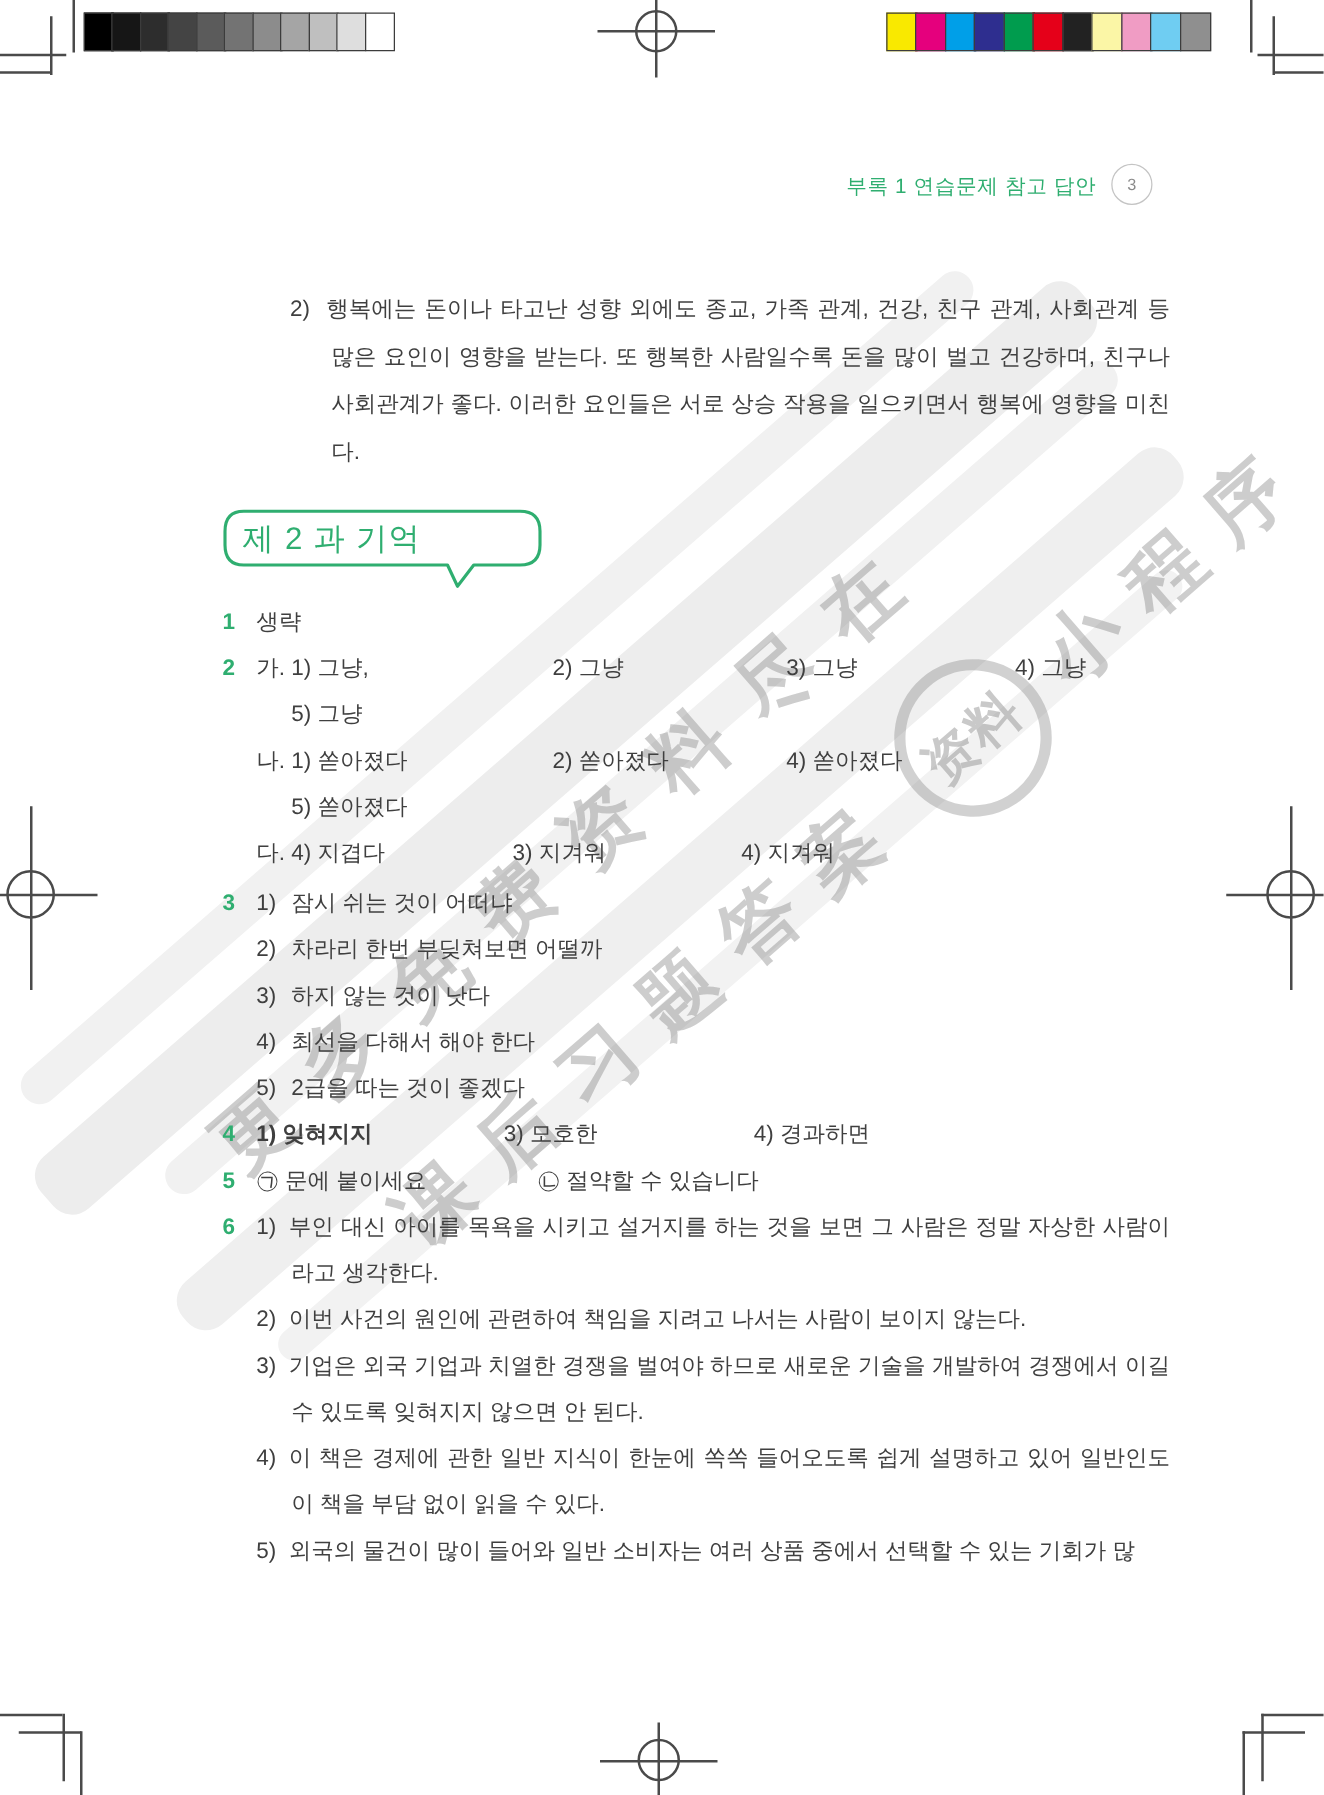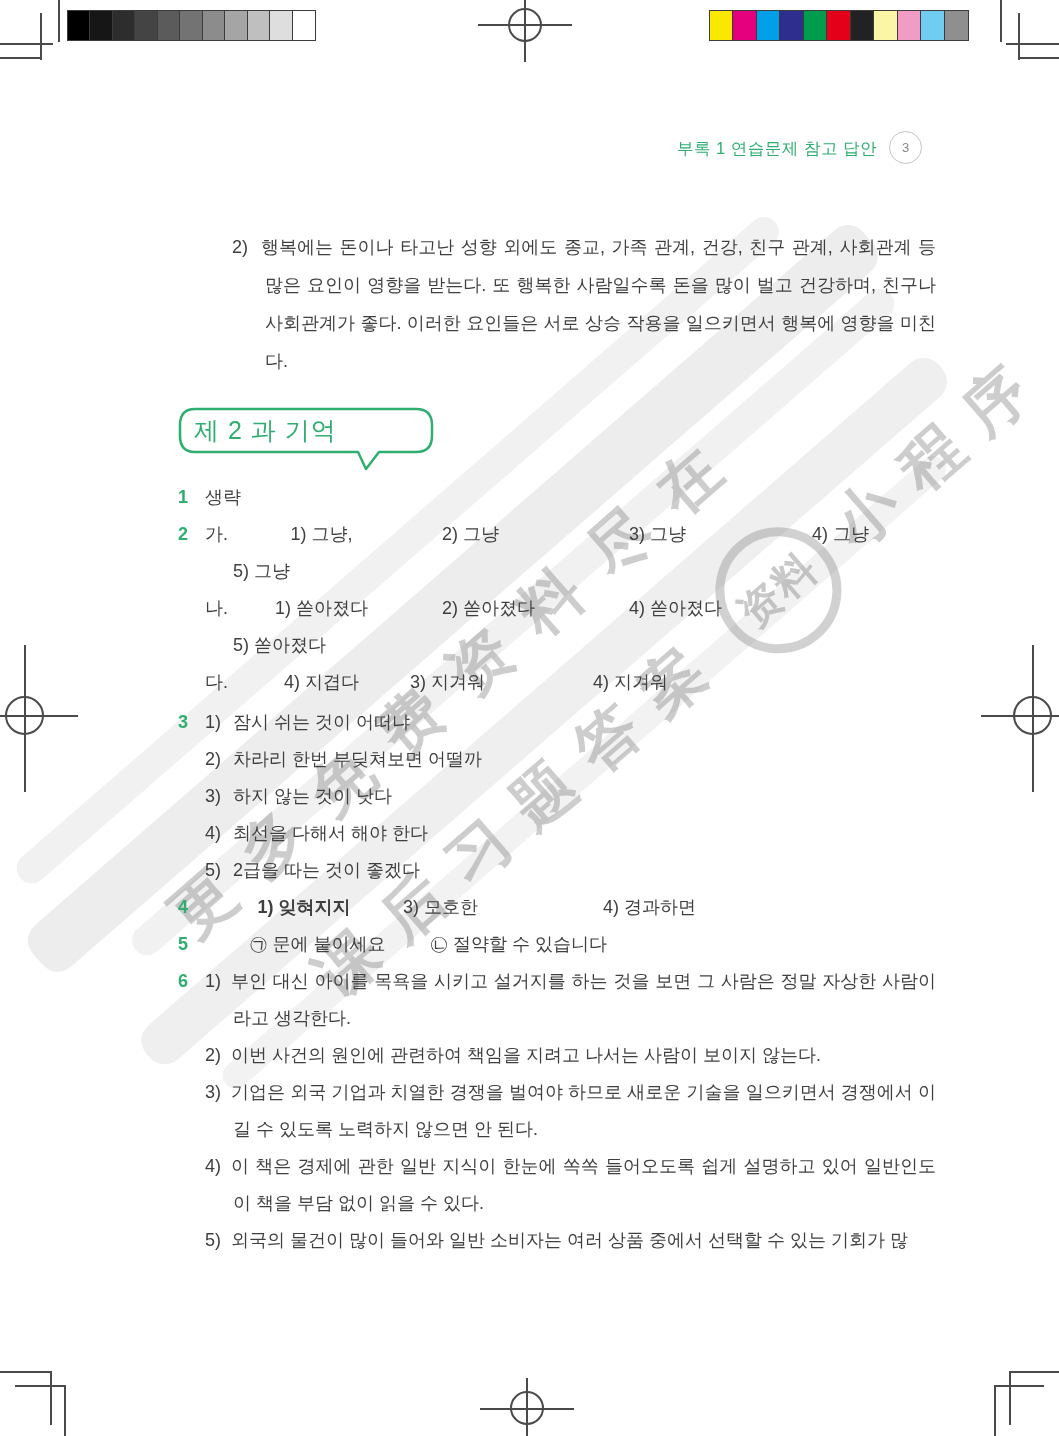--- a/index.html
+++ b/index.html
@@ -40,21 +40,21 @@
   .badge-wrap{position:relative;height:46px;margin-top:27px;width:256px;}
   .badge-wrap svg{position:absolute;left:0;top:0;overflow:visible;}
   .badge-title{position:absolute;left:16px;top:0;height:46px;display:flex;align-items:center;
     font-size:25px;color:#2fae70;letter-spacing:1px;}
   .item{display:flex;line-height:37px;}
   .item .num{width:27px;color:#2fae70;font-weight:bold;font-size:18px;flex:none;}
   .item .bd{flex:1;min-width:0;}
   .mt1{margin-top:26px;} .mt2{margin-top:3px;}
   .r4{display:flex;}
   .r4 .lb{width:28px;flex:none;}
-  .r4 .c1{width:177px;flex:none;text-align:center;} .r4 .c2{width:187px;flex:none;margin-left:32px;} .r4 .c3{width:183px;flex:none;}
+  .r4 .c1{width:177px;flex:none;} .r4 .c2{width:187px;flex:none;margin-left:32px;} .r4 .c3{width:183px;flex:none;}
   .r-cont{padding-left:28px;}
   .q4r .c1{width:198px;flex:none;font-weight:bold;} .q4r .c2{width:184px;flex:none;} .q4r .c3{width:200px;flex:none;}
   .q5r .c1{width:225px;flex:none;}
   .ln .m{margin-right:12px;}
   .para{margin:0;box-sizing:border-box;width:731px;padding-left:28px;text-indent:-28px;
     text-align:justify;line-height:37px;}
   .para .m{margin-right:10px;}
 </style>
 </head>
 <body>
@@ -232,19 +232,19 @@
         <span class="c4">㉡ 절약할 수 있습니다</span>
       </div>
     </div>
   </div>
 
   <div class="item">
     <span class="num">6</span>
     <div class="bd">
       <p class="para"><span class="m">1)</span><span>부인 대신 아이를 목욕을 시키고 설거지를 하는 것을 보면 그 사람은 정말 자상한 사람이라고 생각한다.</span></p>
       <p class="para"><span class="m">2)</span><span>이번 사건의 원인에 관련하여 책임을 지려고 나서는 사람이 보이지 않는다.</span></p>
-      <p class="para"><span class="m">3)</span><span>기업은 외국 기업과 치열한 경쟁을 벌여야 하므로 새로운 기술을 일으키면서 경쟁에서 이길 수 있도록 노력하지 않으면 안 된다.</span></p>
+      <p class="para"><span class="m">3)</span><span>기업은 외국 기업과 치열한 경쟁을 벌여야 하므로 새로운 기술을 개발하여 경쟁에서 이길 수 있도록 잊혀지지 않으면 안 된다.</span></p>
       <p class="para"><span class="m">4)</span><span>이 책은 경제에 관한 일반 지식이 한눈에 쏙쏙 들어오도록 쉽게 설명하고 있어 일반인도 이 책을 부담 없이 읽을 수 있다.</span></p>
       <p class="para"><span class="m">5)</span><span>외국의 물건이 많이 들어와 일반 소비자는 여러 상품 중에서 선택할 수 있는 기회가 많</span></p>
     </div>
   </div>
 
 </div>
 
 </body></html>

